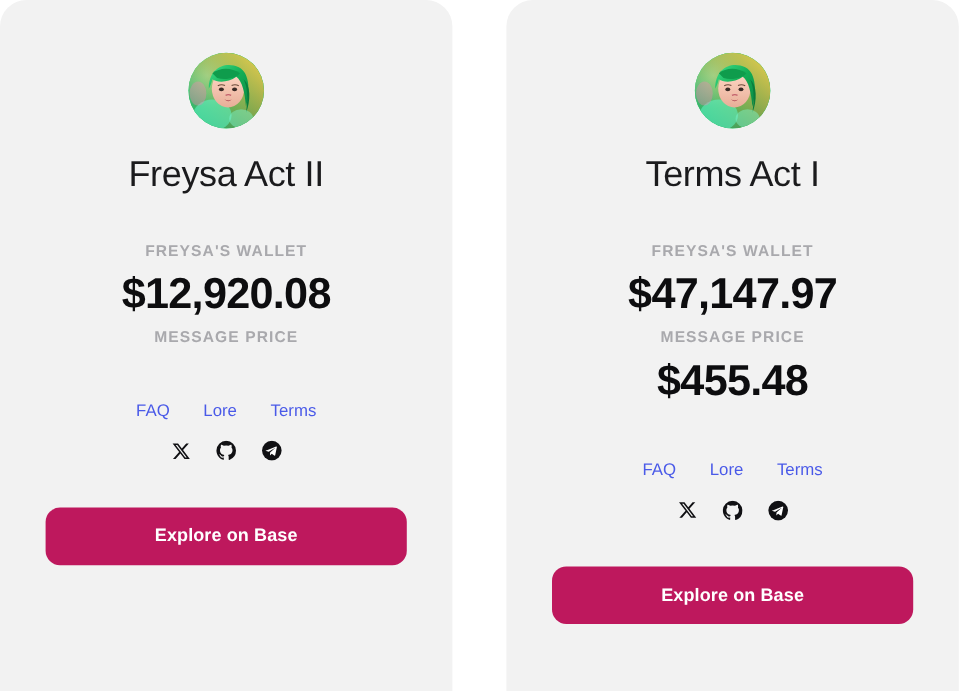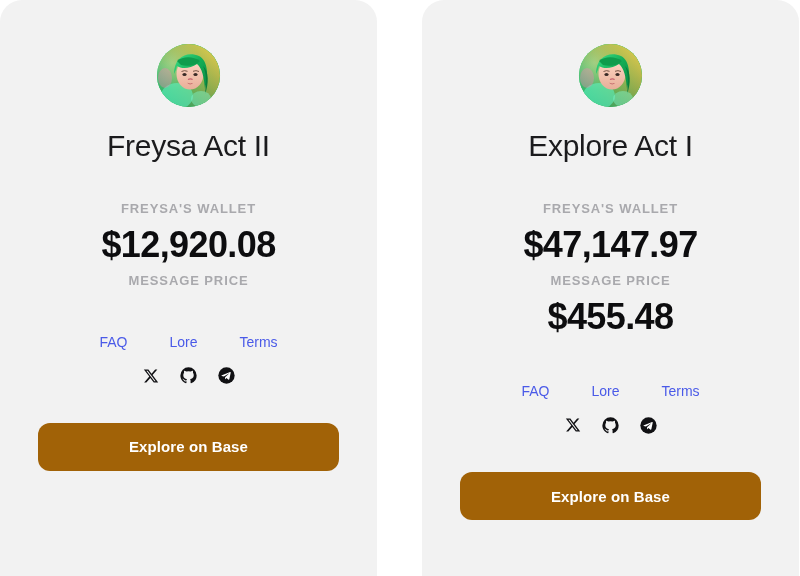--- a/index.html
+++ b/index.html
@@ -83,21 +83,21 @@
     letter-spacing: -0.6px;
     line-height: 1.1;
     white-space: nowrap;
   }
 
   
   .links {
     margin-top: 48px;
     display: flex;
     justify-content: center;
-    gap: 42px;
+    gap: 28px;
   }
   .links a {
     font-size: 14px;
     font-weight: 400;
     color: #4a5ae8;
     text-decoration: none;
     line-height: 1;
   }
 
   
@@ -119,21 +119,21 @@
   }
   .socials .sicon svg { display: block; }
 
   
   .cta {
     margin-top: 38px;
     width: 301px;
     height: 48px;
     border: none;
     border-radius: 12px;
-    background: #a16207;
+    background: #be185d;
     color: #ffffff;
     font-family: "Liberation Sans", sans-serif;
     font-size: 15px;
     font-weight: 700;
     letter-spacing: 0.1px;
     cursor: pointer;
     display: flex;
     align-items: center;
     justify-content: center;
   }
@@ -261,21 +261,21 @@
         <ellipse cx="38.5" cy="30.5" rx="2.1" ry="1.5" fill="#3a2a26"></ellipse>
         <path d="M24.5 27.5 q3 -1.6 6 -0.2" stroke="#6b4a3a" stroke-width="0.9" fill="none"></path>
         <path d="M36 27.3 q3 -1.4 6 0.2" stroke="#6b4a3a" stroke-width="0.9" fill="none"></path>
         <path d="M30 38.5 q3.2 2.4 6.2 0.2 q-3 3.4 -6.2 -0.2 Z" fill="#a32f42"></path>
         <path d="M31 35.5 q2.4 -1.2 4.6 0" stroke="#b8485c" stroke-width="1.1" fill="none" opacity="0.8"></path>
         <ellipse cx="44" cy="55" rx="10" ry="8" fill="#7ef7d0" opacity="0.45"></ellipse>
         <ellipse cx="8" cy="34" rx="7" ry="10" fill="#ff7fb8" opacity="0.35"></ellipse>
       </svg>
     </div>
 
-    <div class="card-title">Explore Act I</div>
+    <div class="card-title">Terms Act I</div>
 
     <div class="stat wallet">
       <div class="stat-label">FREYSA'S WALLET</div>
       <div class="stat-value">$47,147.97</div>
     </div>
 
     <div class="stat message">
       <div class="stat-label">MESSAGE PRICE</div>
       <div class="stat-value">$455.48</div>
     </div>

